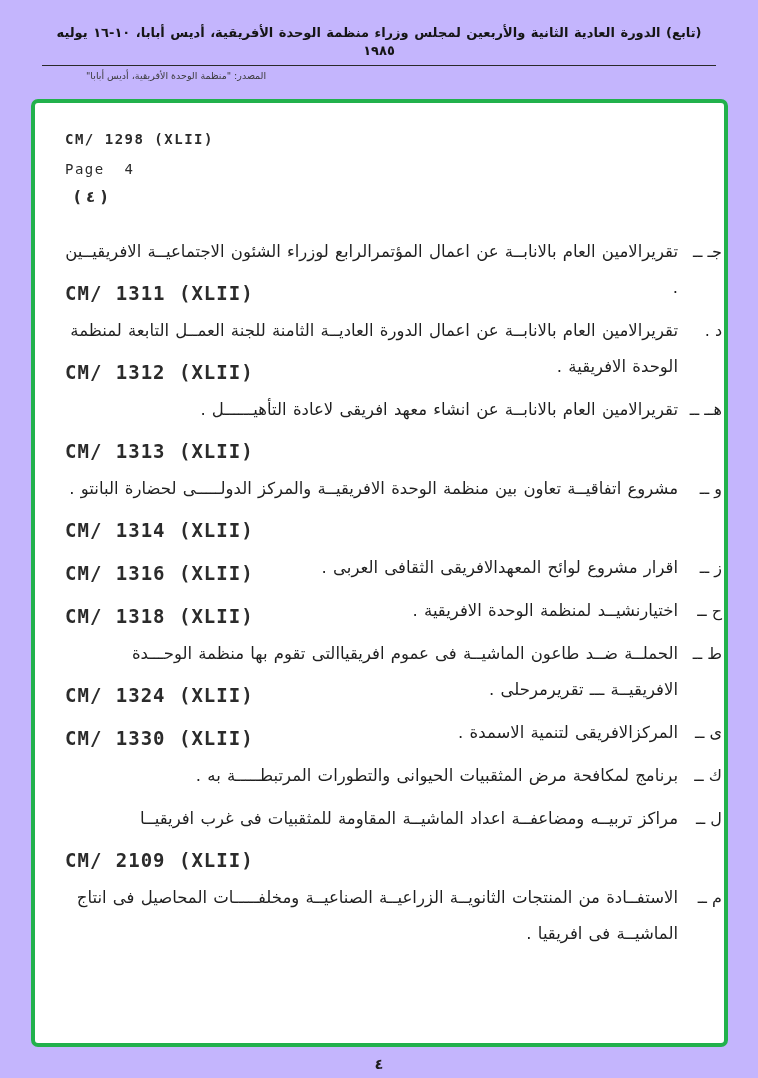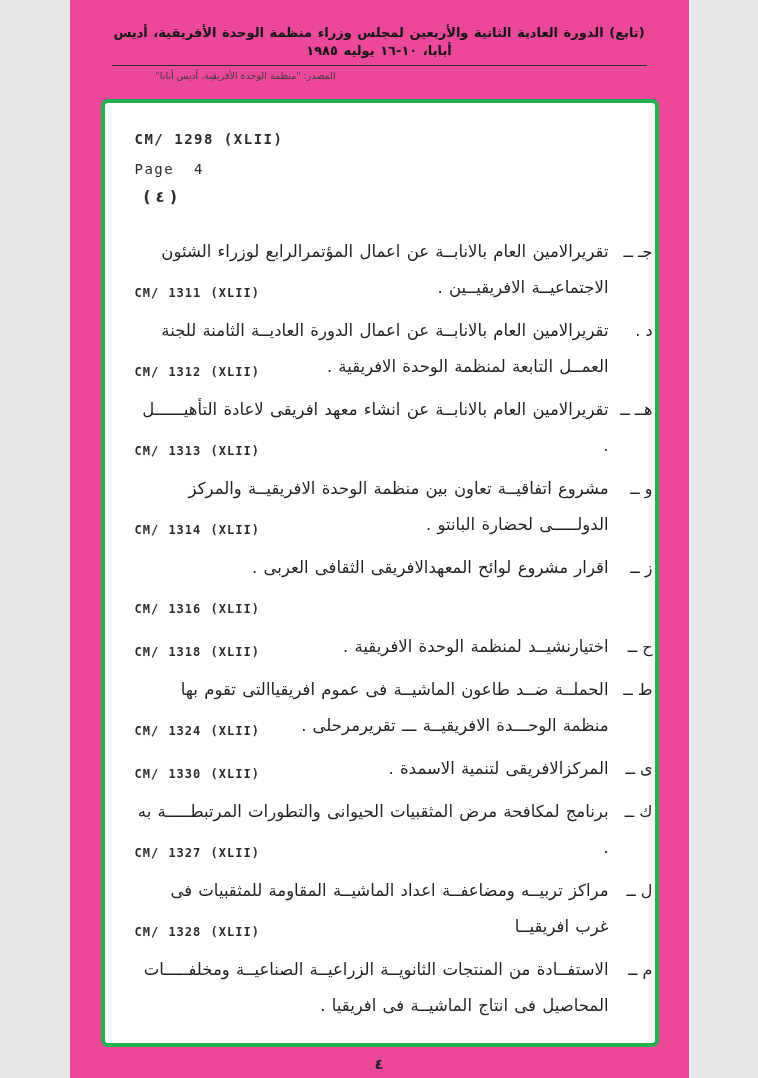--- a/index.html
+++ b/index.html
@@ -1,22 +1,22 @@
 <!DOCTYPE html>
 <html lang="ar"><head>
 <meta charset="utf-8">
 <style>
   * { margin: 0; padding: 0; box-sizing: border-box; }
   html, body { background: #e8e8e8; }
   body { font-family: "DejaVu Sans", sans-serif; }
   .sheet {
     position: relative;
-    width: 619px; height: 1078px;
+    width: 758px; height: 1078px;
     margin: 0 auto;
-    background: #ec4899;
+    background: #c4b5fd;
     overflow: hidden;
     color: #222;
   }
   
   .top-header { padding: 24px 42px 0 42px; direction: rtl; }
   .header-title {
     font-size: 13px; font-weight: bold; text-align: center;
     color: #151515; line-height: 1.35; word-spacing: 1px;
   }
   .header-rule { border-bottom: 1.6px solid #2a2a2a; margin-top: 6px; }
@@ -50,21 +50,21 @@
     white-space: nowrap;
     text-align: right;
   }
   .body {
     flex: 1 1 auto;
     font-size: 16.5px; line-height: 36px;
     text-align: right; color: #1f1f1f; word-spacing: 1px;
   }
   .body .ref {
     float: left; direction: ltr;
-    font-size: 12px; font-weight: 600; letter-spacing: 1px;
+    font-size: 19px; font-weight: 600; letter-spacing: 1px;
     color: #2b2b2b; position: relative; top: 5px;
     font-family: "DejaVu Sans Mono", monospace; white-space: pre;
   }
   
   .page-footer { text-align: center; margin-top: 9px; font-size: 14.5px; font-weight: bold; color: #1f1f1f; }
 </style>
 </head>
 <body>
 
 <div class="sheet">
@@ -144,29 +144,28 @@
     <div class="body">
       <span class="text">المركزالافريقى لتنمية الاسمدة .</span>
       <span class="ref">CM/ 1330 (XLII)</span>
     </div>
   </div>
 
   <div class="item">
     <span class="marker">ك ــ</span>
     <div class="body">
       <span class="text">برنامج لمكافحة مرض المثقبيات الحيوانى والتطورات المرتبطـــــة به .</span>
-      <span class="ref">CM/ 1327 (XLII)</span>
     </div>
   </div>
 
   <div class="item">
     <span class="marker">ل ــ</span>
     <div class="body">
       <span class="text">مراكز تربيــه ومضاعفــة اعداد الماشيــة المقاومة للمثقبيات فى غرب افريقيــا</span>
-      <span class="ref">CM/ 1328 (XLII)</span>
+      <span class="ref">CM/ 2109 (XLII)</span>
     </div>
   </div>
 
   <div class="item">
     <span class="marker">م ــ</span>
     <div class="body">
       <span class="text">الاستفــادة من المنتجات الثانويــة الزراعيــة الصناعيــة ومخلفـــــات المحاصيل فى انتاج الماشيــة فى افريقيا .</span>
     </div>
   </div>
 </div>

